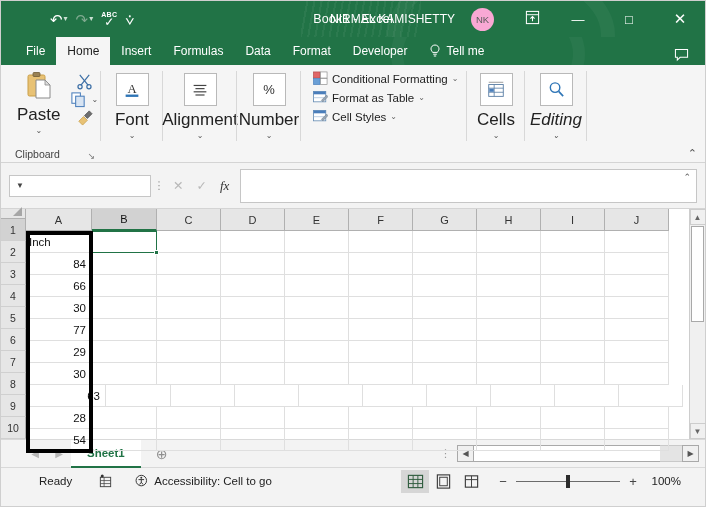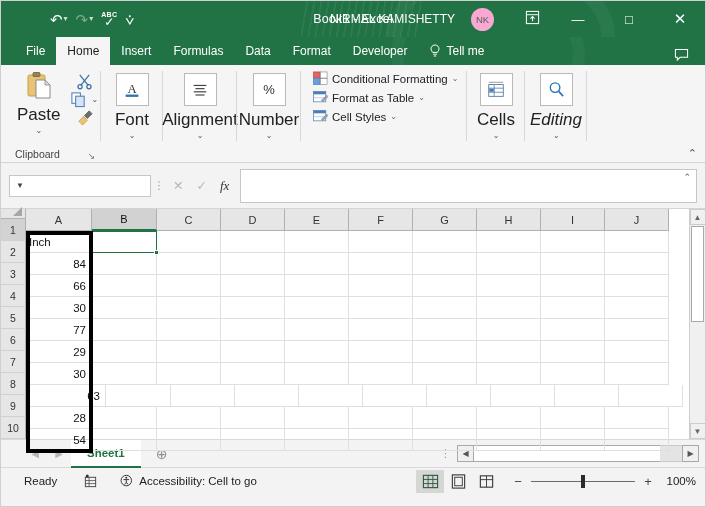--- a/index.html
+++ b/index.html
@@ -251,21 +251,21 @@
   .hsb-arrow {
     width:17px; height:17px; border:1px solid #a9a9a9; background:#f0f0f0;
     display:flex; align-items:center; justify-content:center; color:#555; font-size:8px; cursor:pointer;
   }
   .hsb-thumb { height:17px; background:#ffffff; border:1px solid #a9a9a9; border-left:none; border-right:none; cursor:pointer;}
   .hsb-track { height:17px; background:#e4e4e4; border-top:1px solid #c9c9c9; border-bottom:1px solid #c9c9c9;}
 
   
   .statusbar {
     height:27px; background:#f3f3f3; display:flex; align-items:center;
-    border-top:1px solid #d9d9d9; padding:0 9px; gap:0px;
+    border-top:1px solid #d9d9d9; padding:0 24px; gap:0px;
   }
   .st-text { font-size:11.5px; color:#222; }
   .st-item { display:flex; align-items:center; gap:5px; cursor:pointer; }
   .st-right { margin-left:auto; display:flex; align-items:center; gap:0; }
   .viewbtn {
     width:28px; height:23px; display:flex; align-items:center; justify-content:center;
     cursor:pointer; color:#3a3a3a;
   }
   .viewbtn.active { background:#d6d6d6; }
   .zoomctl { display:flex; align-items:center; gap:7px; margin-left:12px; }

